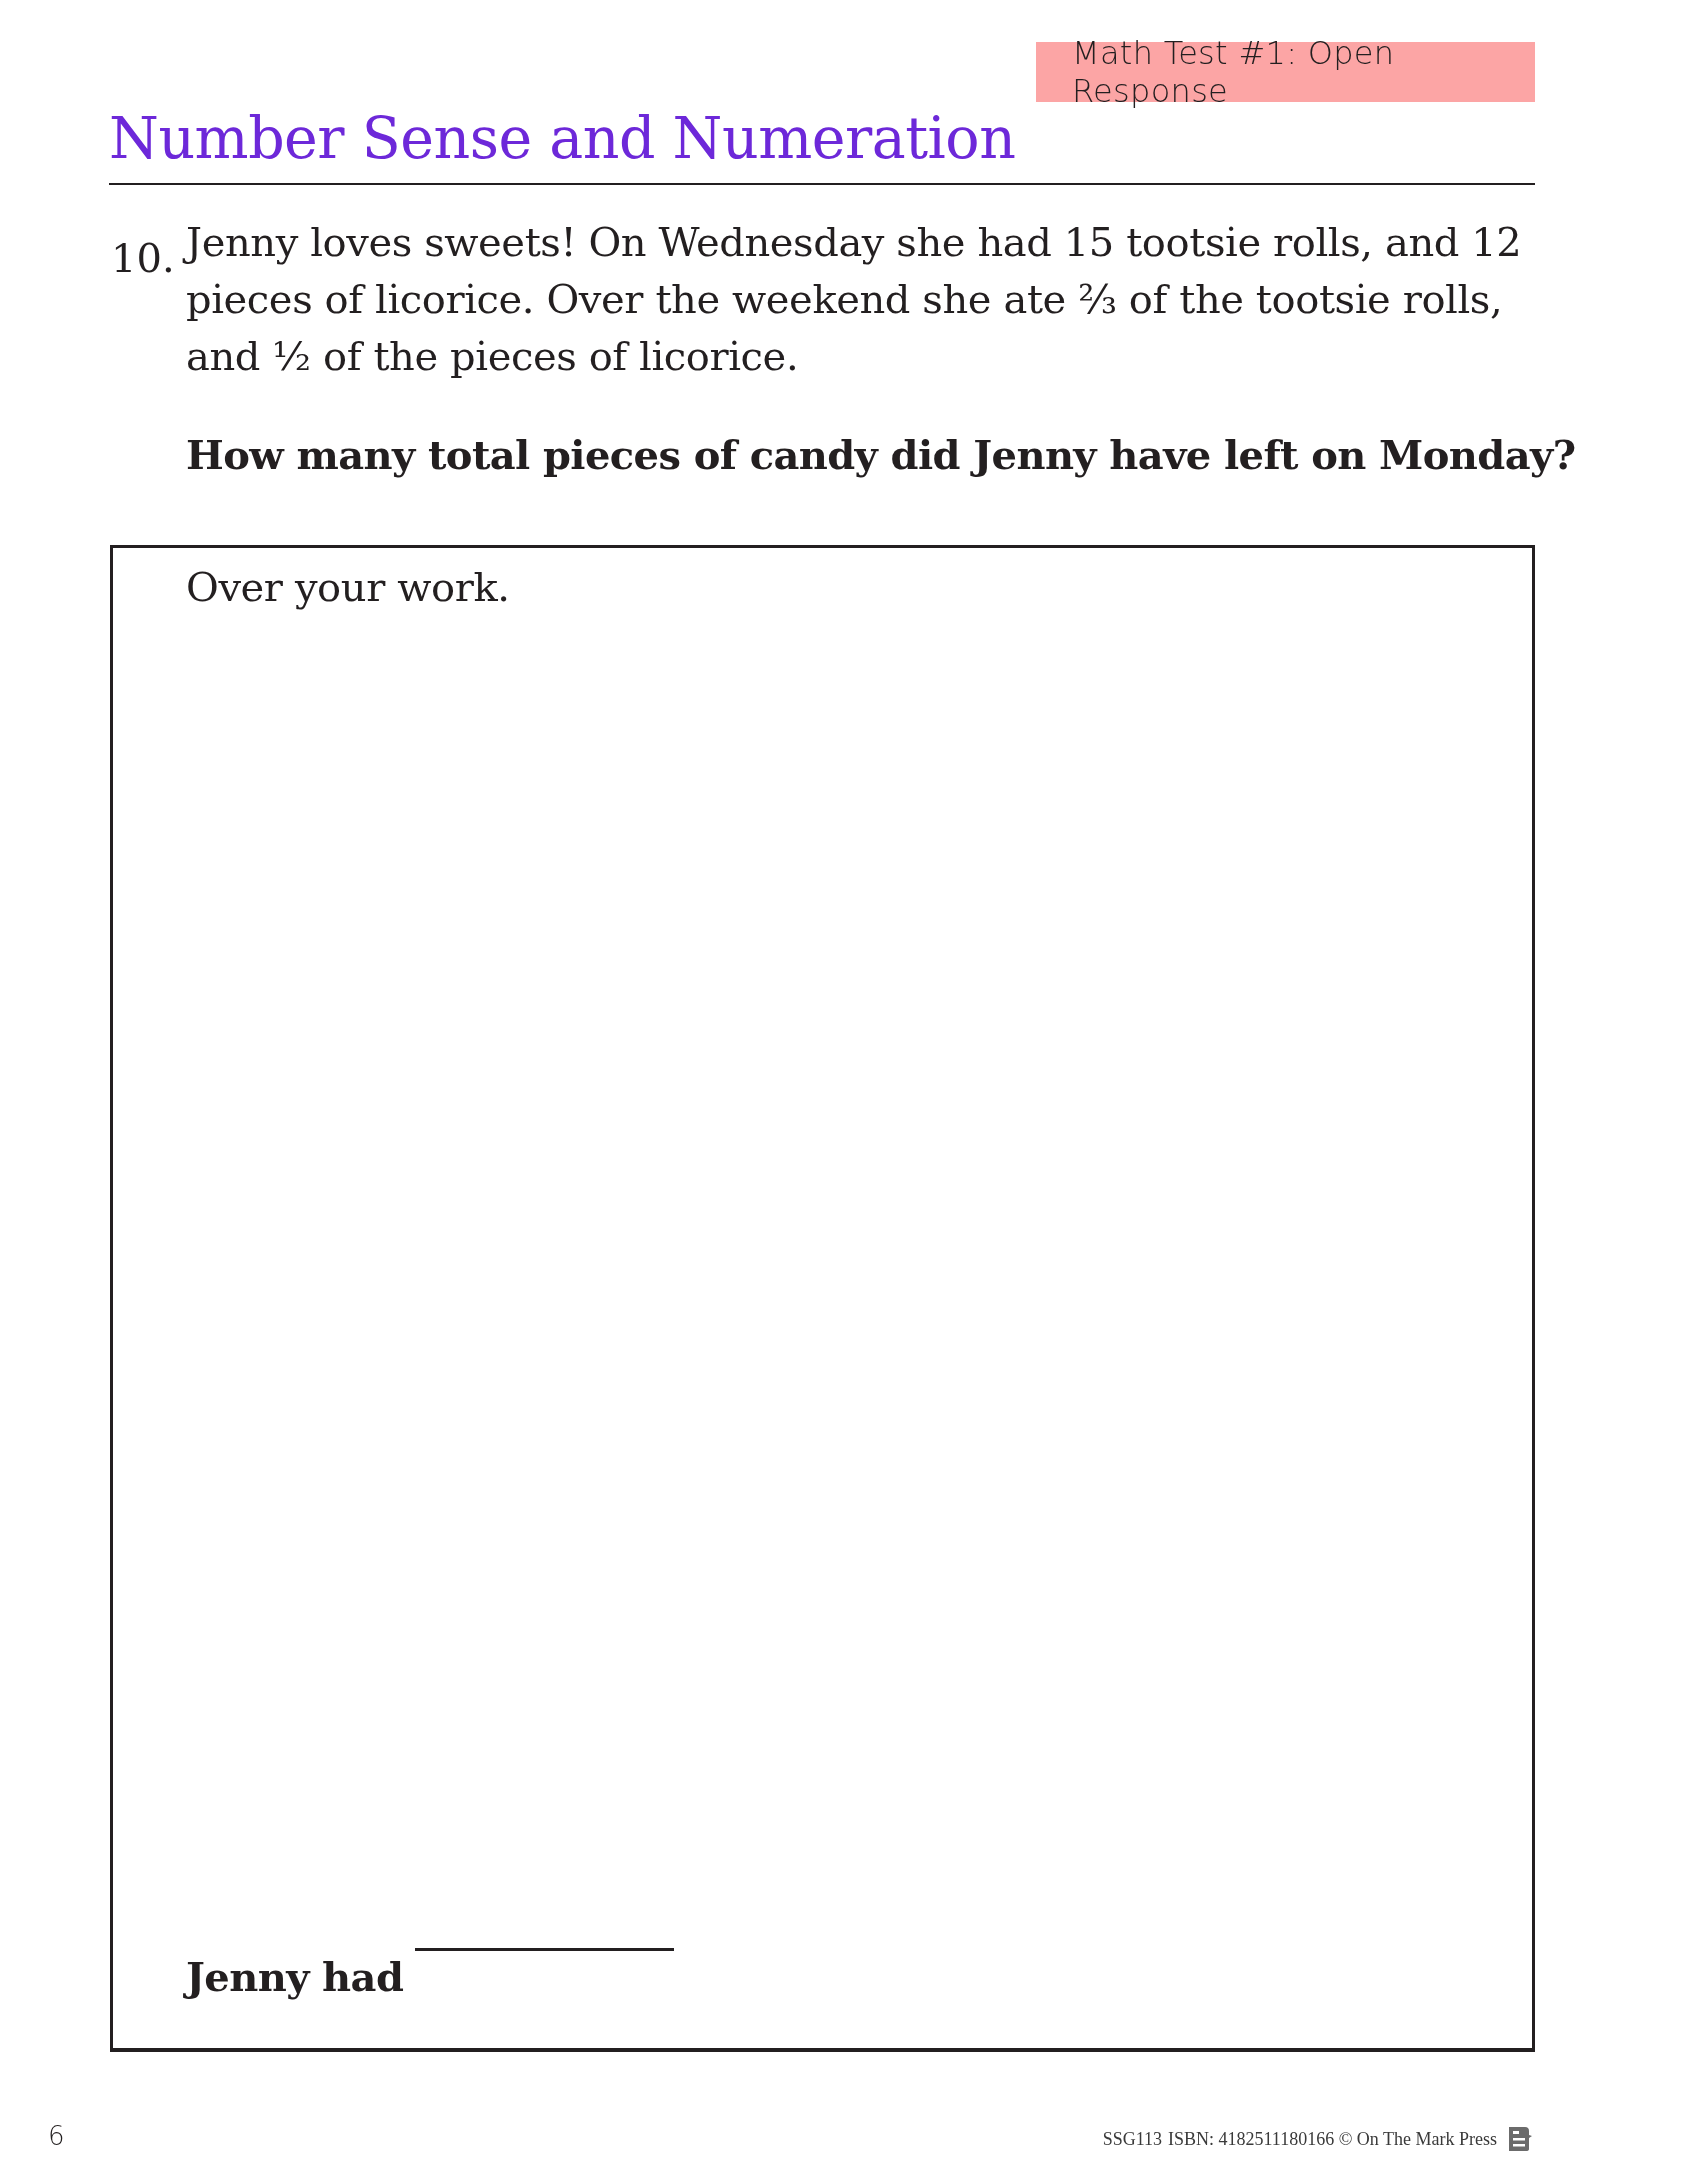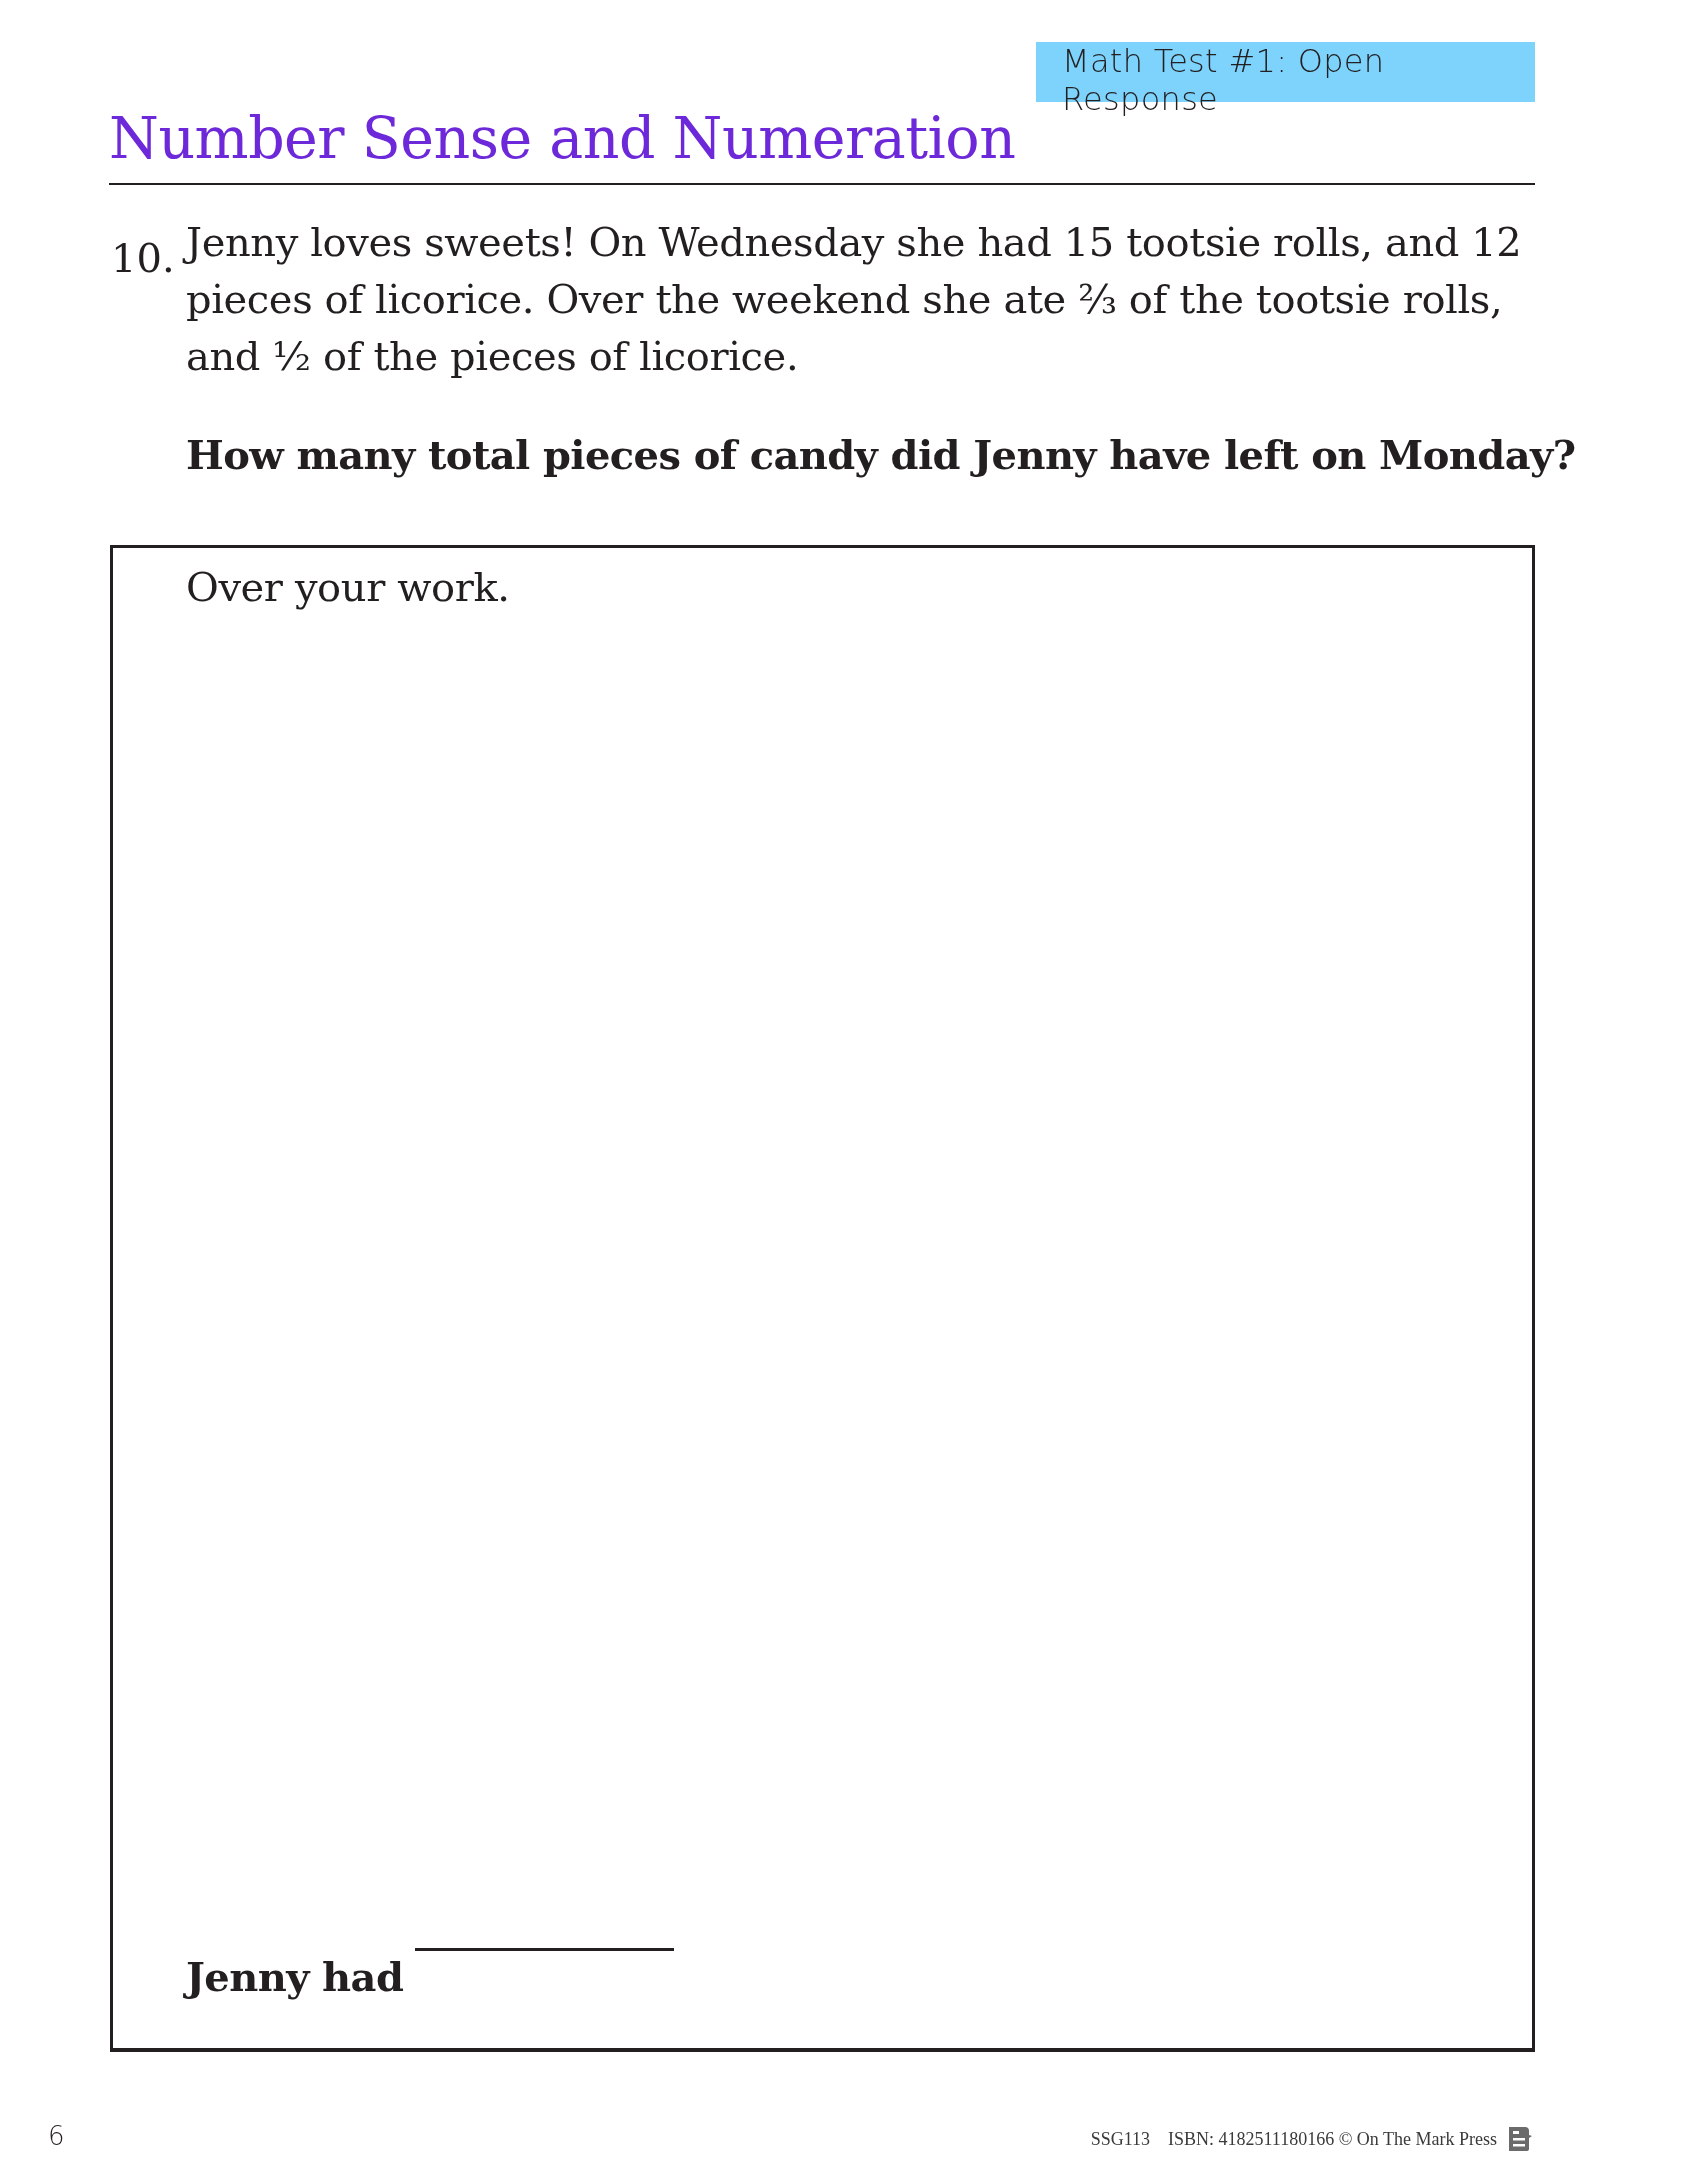--- a/index.html
+++ b/index.html
@@ -14,25 +14,25 @@
       overflow: hidden;
       color: #231f20;
       font-family: "DejaVu Serif", "Liberation Serif", serif;
     }
     .header-tab {
       position: absolute;
       left: 1036px;
       top: 42px;
       width: 499px;
       height: 60px;
-      background: #7dd3fc;
+      background: #fca5a5;
       box-sizing: border-box;
-      padding-left: 26px;
+      padding-left: 36px;
       display: flex;
-      align-items: flex-start;
+      align-items: center;
       font-family: "DejaVu Sans", "Liberation Sans", sans-serif;
       font-size: 32px;
       font-weight: 300;
       color: #231f20;
       letter-spacing: 0.3px;
     }
     .page-title {
       position: absolute;
       left: 109px;
       top: 99px;
@@ -134,21 +134,21 @@
       right: 150px;
       top: 2125px;
       display: flex;
       align-items: center;
       font-family: "Liberation Serif", "DejaVu Serif", serif;
       font-size: 18px;
       color: #3a3a3a;
       white-space: nowrap;
     }
     .footer .code {
-      margin-right: 18px;
+      margin-right: 6px;
       text-align: right;
     }
     .footer .logo {
       margin-left: 10px;
       width: 26px;
       height: 28px;
       position: relative;
       display: inline-block;
     }
   </style>

